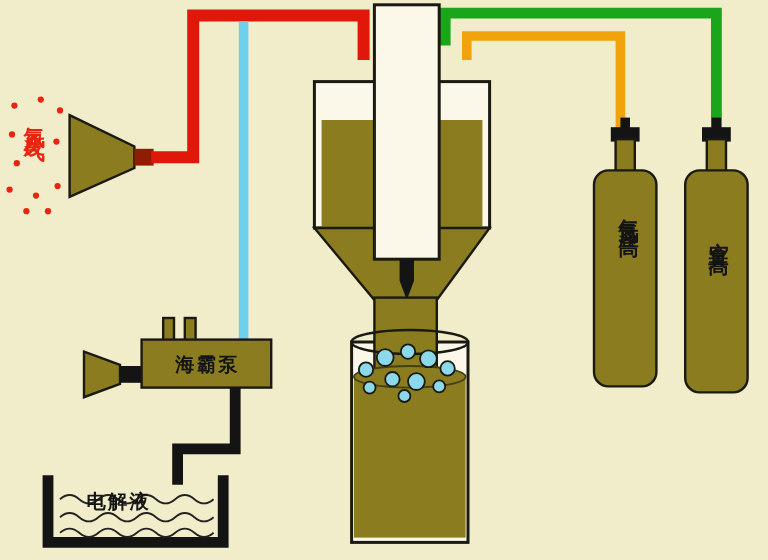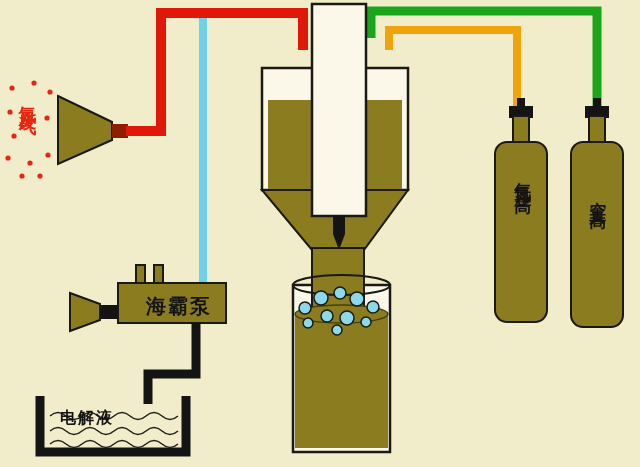--- a/index.html
+++ b/index.html
@@ -96,20 +96,20 @@
     <path class="tube" d="M40 396 V452 H186 V396" stroke="#141414" stroke-width="9"></path>
     <g stroke="#222" stroke-width="1.5" fill="none">
       <path d="M50 416 q8 -7 16 0 t16 0 t16 0 t16 0 t16 0 t16 0 t16 0 t16 0"></path>
       <path d="M50 431 q8 -7 16 0 t16 0 t16 0 t16 0 t16 0 t16 0 t16 0 t16 0"></path>
       <path d="M50 444 q8 -7 16 0 t16 0 t16 0 t16 0 t16 0 t16 0 t16 0 t16 0"></path>
     </g>
   </svg>
 
   <div class="label red vtext" style="left:16px;top:92px;font-size:18px;">氮废气</div>
 
-  <div class="label" style="left:146px;top:294px;font-size:20px;letter-spacing:2px;">海霸泵</div>
+  <div class="label" style="left:146px;top:294px;font-size:16px;letter-spacing:2px;">海霸泵</div>
 
   <div class="label vtext" style="left:512px;top:168px;font-size:17px;">气氮压高</div>
 
   <div class="label vtext" style="left:587px;top:188px;font-size:17px;">空真高</div>
 
-  <div class="label" style="left:60px;top:408px;font-size:16px;letter-spacing:2px;">电解液</div>
+  <div class="label" style="left:72px;top:408px;font-size:16px;letter-spacing:2px;">电解液</div>
 </div>
 
 </body></html>

